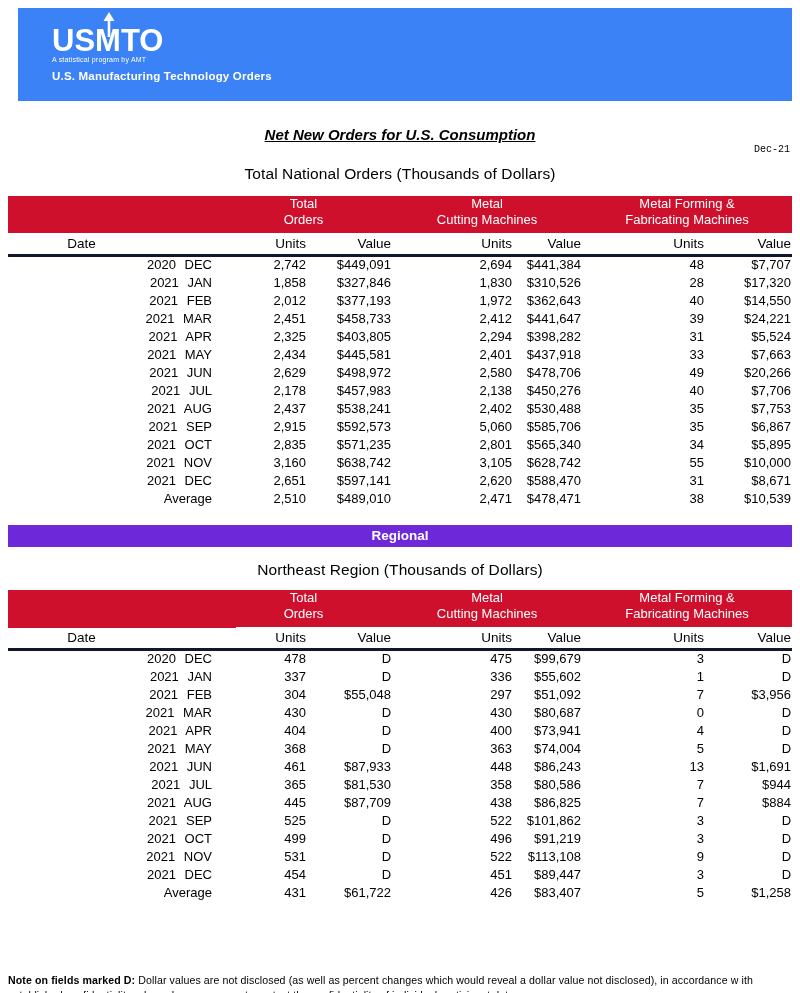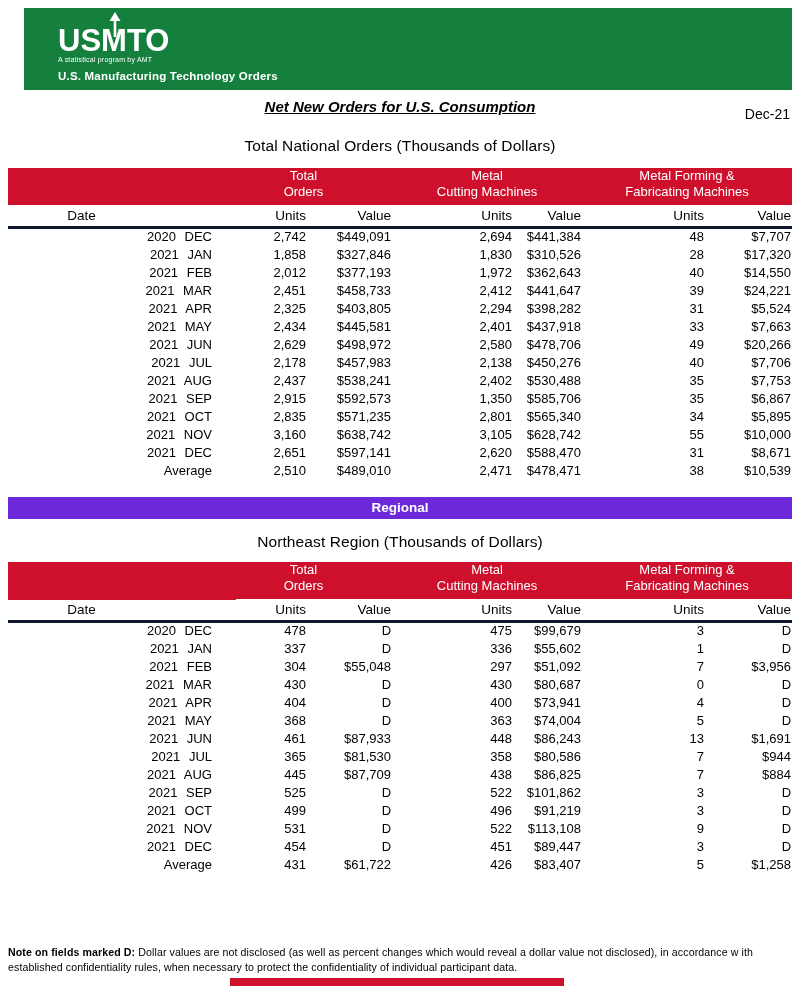--- a/index.html
+++ b/index.html
@@ -1,31 +1,31 @@
 <!DOCTYPE html>
 <html><head>
 <meta charset="utf-8">
 <style>
   * { margin:0; padding:0; box-sizing:border-box; }
   html,body { background:#ffffff; }
   body { font-family:"Liberation Sans","DejaVu Sans",sans-serif; color:#000; }
   .page { position:relative; width:800px; height:993px; background:#fff; overflow:hidden; }
 
   
-  .brand-band { position:relative; margin:8px 8px 0 24px; height:82px; background:#15803d; }
+  .brand-band { position:relative; margin:8px 8px 0 18px; height:93px; background:#3b82f6; }
   .logo-block { position:absolute; left:34px; top:18px; color:#fff; }
   .logo-text { font-size:31px; font-weight:bold; letter-spacing:0px; line-height:30px; }
   .logo-tagline { font-size:7px; margin-top:0px; letter-spacing:.2px; }
   .logo-arrow { position:absolute; left:84px; top:4px; }
   .org-line { position:absolute; left:34px; top:62px; color:#fff; font-size:11.5px; font-weight:bold; letter-spacing:.2px; }
 
   
-  .title-row { position:relative; margin-top:8px; height:21px; }
+  .title-row { position:relative; margin-top:25px; height:21px; }
   .report-title { text-align:center; font-size:15px; font-weight:bold; font-style:italic; text-decoration:underline; }
-  .report-date { position:absolute; right:10px; top:8px; font-size:14px; }
+  .report-date { position:absolute; right:10px; top:18px; font-size:10px;font-family:Liberation Mono, monospace; }
 
   
   .section-title { text-align:center; font-size:15.5px; letter-spacing:.1px; }
   .st1 { margin-top:18px; height:19px; }
   .st2 { margin-top:14px; height:19px; }
 
   
   .tbl-wrap { position:relative; margin:0 8px; }
   .tw1 { margin-top:12px; }
   .tw2 { margin-top:10px; }
@@ -193,21 +193,21 @@
             <td class="td-num">$538,241</td>
             <td class="td-num">2,402</td>
             <td class="td-num">$530,488</td>
             <td class="td-num">35</td>
             <td class="td-num">$7,753</td>
           </tr>
           <tr>
             <td class="td-date">2021 SEP</td>
             <td class="td-num">2,915</td>
             <td class="td-num">$592,573</td>
-            <td class="td-num">1,350</td>
+            <td class="td-num">5,060</td>
             <td class="td-num">$585,706</td>
             <td class="td-num">35</td>
             <td class="td-num">$6,867</td>
           </tr>
           <tr>
             <td class="td-date">2021 OCT</td>
             <td class="td-num">2,835</td>
             <td class="td-num">$571,235</td>
             <td class="td-num">2,801</td>
             <td class="td-num">$565,340</td>

